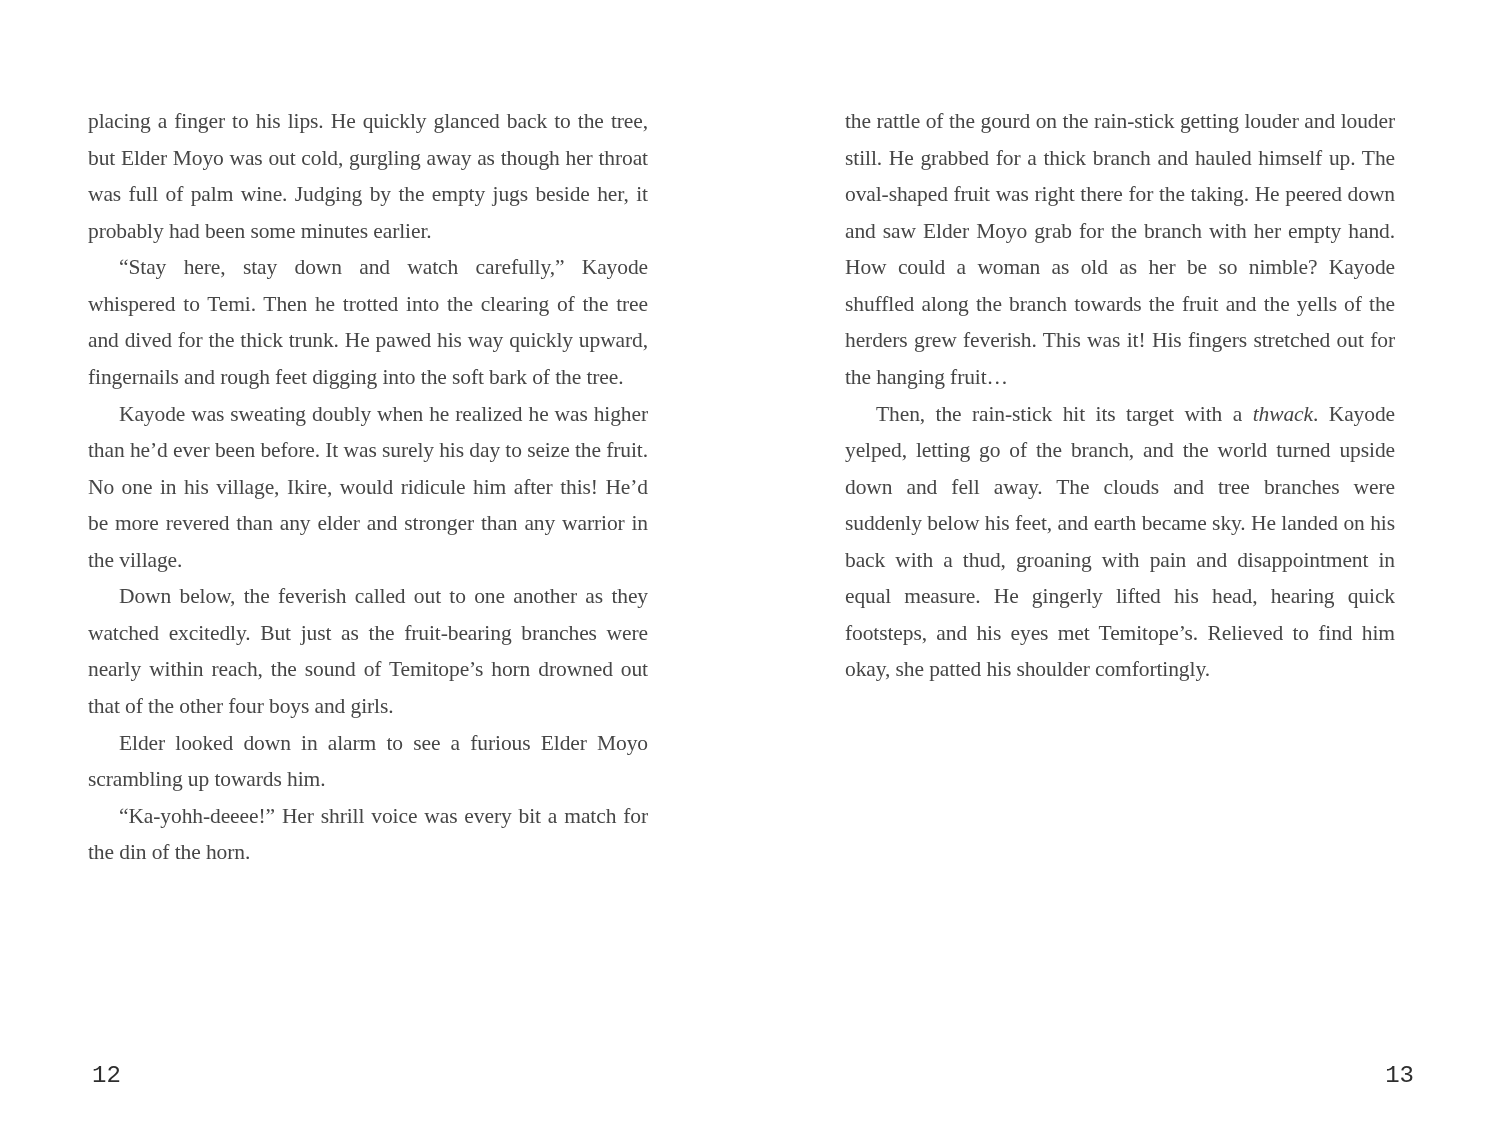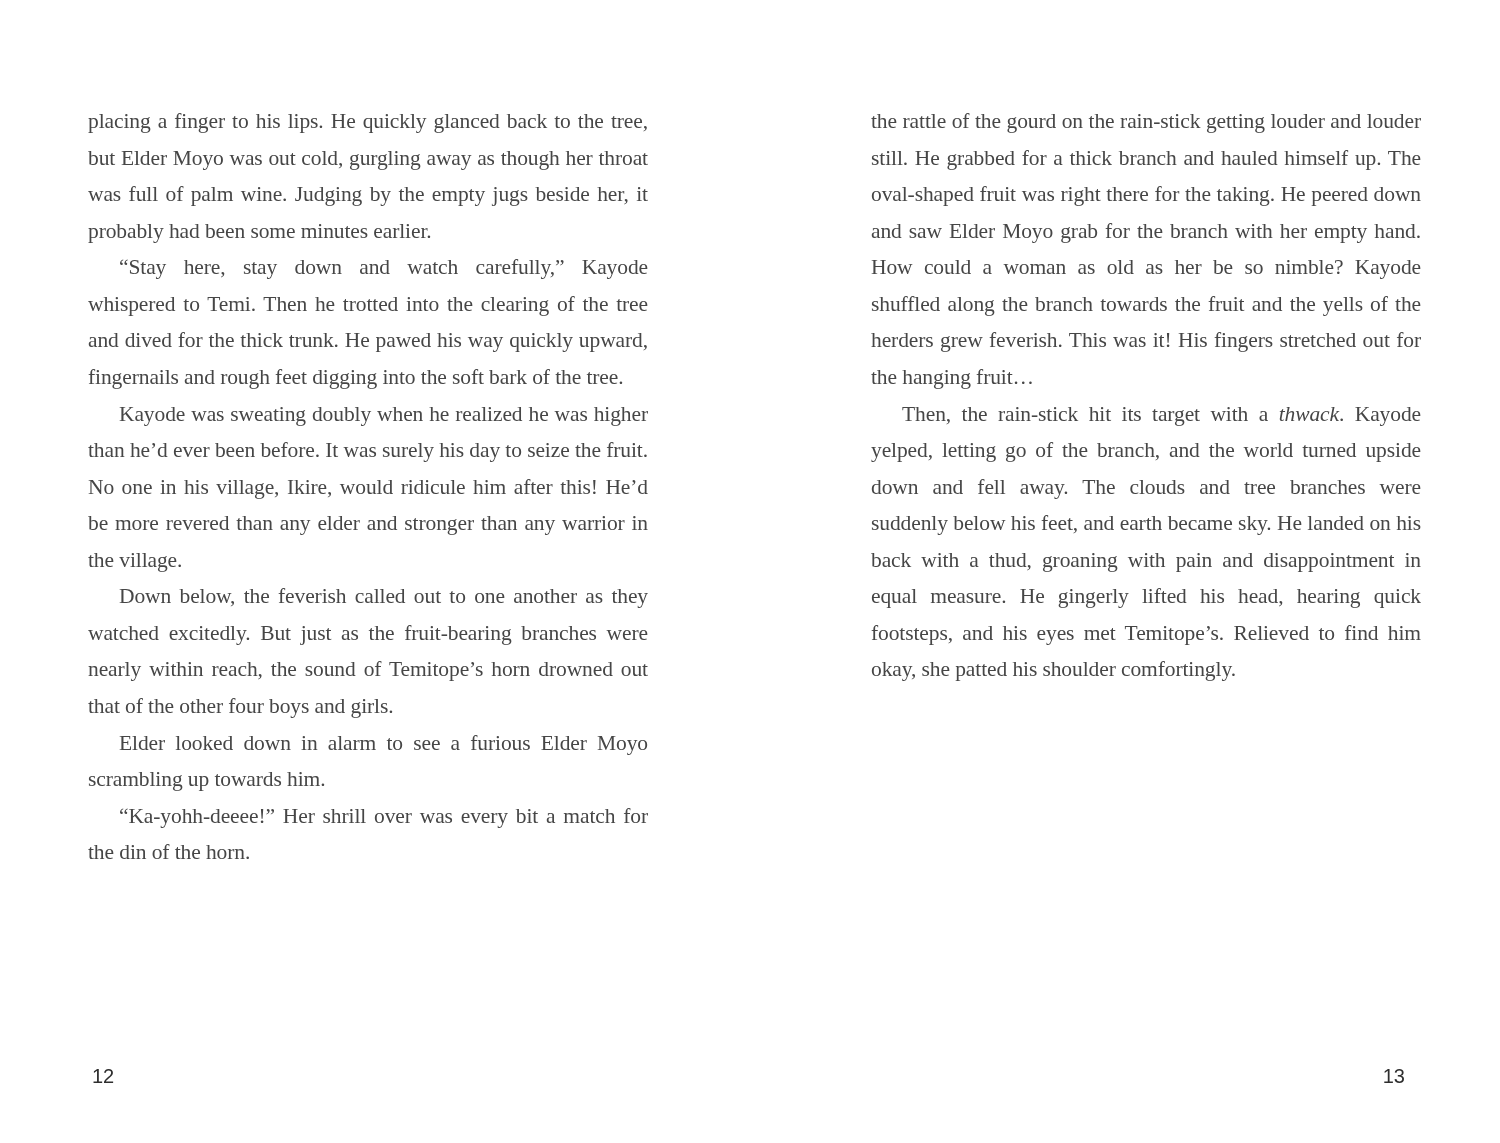--- a/index.html
+++ b/index.html
@@ -24,48 +24,48 @@
     position: absolute;
     top: 103px;
     color: #464646;
     font-size: 21.5px;
     line-height: 36.57px;
     letter-spacing: -0.1px;
     text-align: justify;
     text-justify: inter-word;
   }
   .page--left .text-block { left: 88px; width: 560px; }
-  .page--right .text-block { left: 121px; width: 550px; }
+  .page--right .text-block { left: 95px; width: 550px; }
   .para { text-align: justify; }
   .para.indent { text-indent: 31px; }
   .para em { font-style: italic; }
   .page-number {
     position: absolute;
     top: 1064px;
-    font-family: Liberation Sans, sans-serif;
-    font-size: 20px;
+    font-family: Liberation Mono, monospace;
+    font-size: 24px;
     line-height: 24px;
     color: #2e2e2e;
   }
   .page--left .page-number { left: 92px; }
-  .page--right .page-number { right: 95px; }
+  .page--right .page-number { right: 86px; }
 </style>
 </head>
 <body>
 
 <div class="spread">
 
   <div class="page page--left">
     <div class="text-block">
         <p class="para"><span>placing a finger to his lips. He quickly glanced back to the tree, but Elder Moyo was out cold, gurgling away as though her throat was full of palm wine. Judging by the empty jugs beside her, it probably had been some minutes earlier.</span></p>
         <p class="para indent"><span>“Stay here, stay down and watch carefully,” Kayode whispered to Temi. Then he trotted into the clearing of the tree and dived for the thick trunk. He pawed his way quickly upward, fingernails and rough feet digging into the soft bark of the tree.</span></p>
         <p class="para indent"><span>Kayode was sweating doubly when he realized he was higher than he’d ever been before. It was surely his day to seize the fruit. No one in his village, Ikire, would ridicule him after this! He’d be more revered than any elder and stronger than any warrior in the village.</span></p>
         <p class="para indent"><span>Down below, the feverish called out to one another as they watched excitedly. But just as the fruit-bearing branches were nearly within reach, the sound of Temitope’s horn drowned out that of the other four boys and girls.</span></p>
         <p class="para indent"><span>Elder looked down in alarm to see a furious Elder Moyo scrambling up towards him.</span></p>
-        <p class="para indent"><span>“Ka-yohh-deeee!” Her shrill over was every bit a match for the din of the horn.</span></p>
+        <p class="para indent"><span>“Ka-yohh-deeee!” Her shrill voice was every bit a match for the din of the horn.</span></p>
       </div>
     <div class="page-number">12</div>
   </div>
 
   <div class="page page--right">
     <div class="text-block">
         <p class="para"><span>the rattle of the gourd on the rain-stick getting louder and louder still. He grabbed for a thick branch and hauled himself up. The oval-shaped fruit was right there for the taking. He peered down and saw Elder Moyo grab for the branch with her empty hand. How could a woman as old as her be so nimble? Kayode shuffled along the branch towards the fruit and the yells of the herders grew feverish. This was it! His fingers stretched out for the hanging fruit…</span></p>
         <p class="para indent"><span>Then, the rain-stick hit its target with a </span><em>thwack</em><span>. Kayode yelped, letting go of the branch, and the world turned upside down and fell away. The clouds and tree branches were suddenly below his feet, and earth became sky. He landed on his back with a thud, groaning with pain and disappointment in equal measure. He gingerly lifted his head, hearing quick footsteps, and his eyes met Temitope’s. Relieved to find him okay, she patted his shoulder comfortingly.</span></p>
       </div>
     <div class="page-number">13</div>

